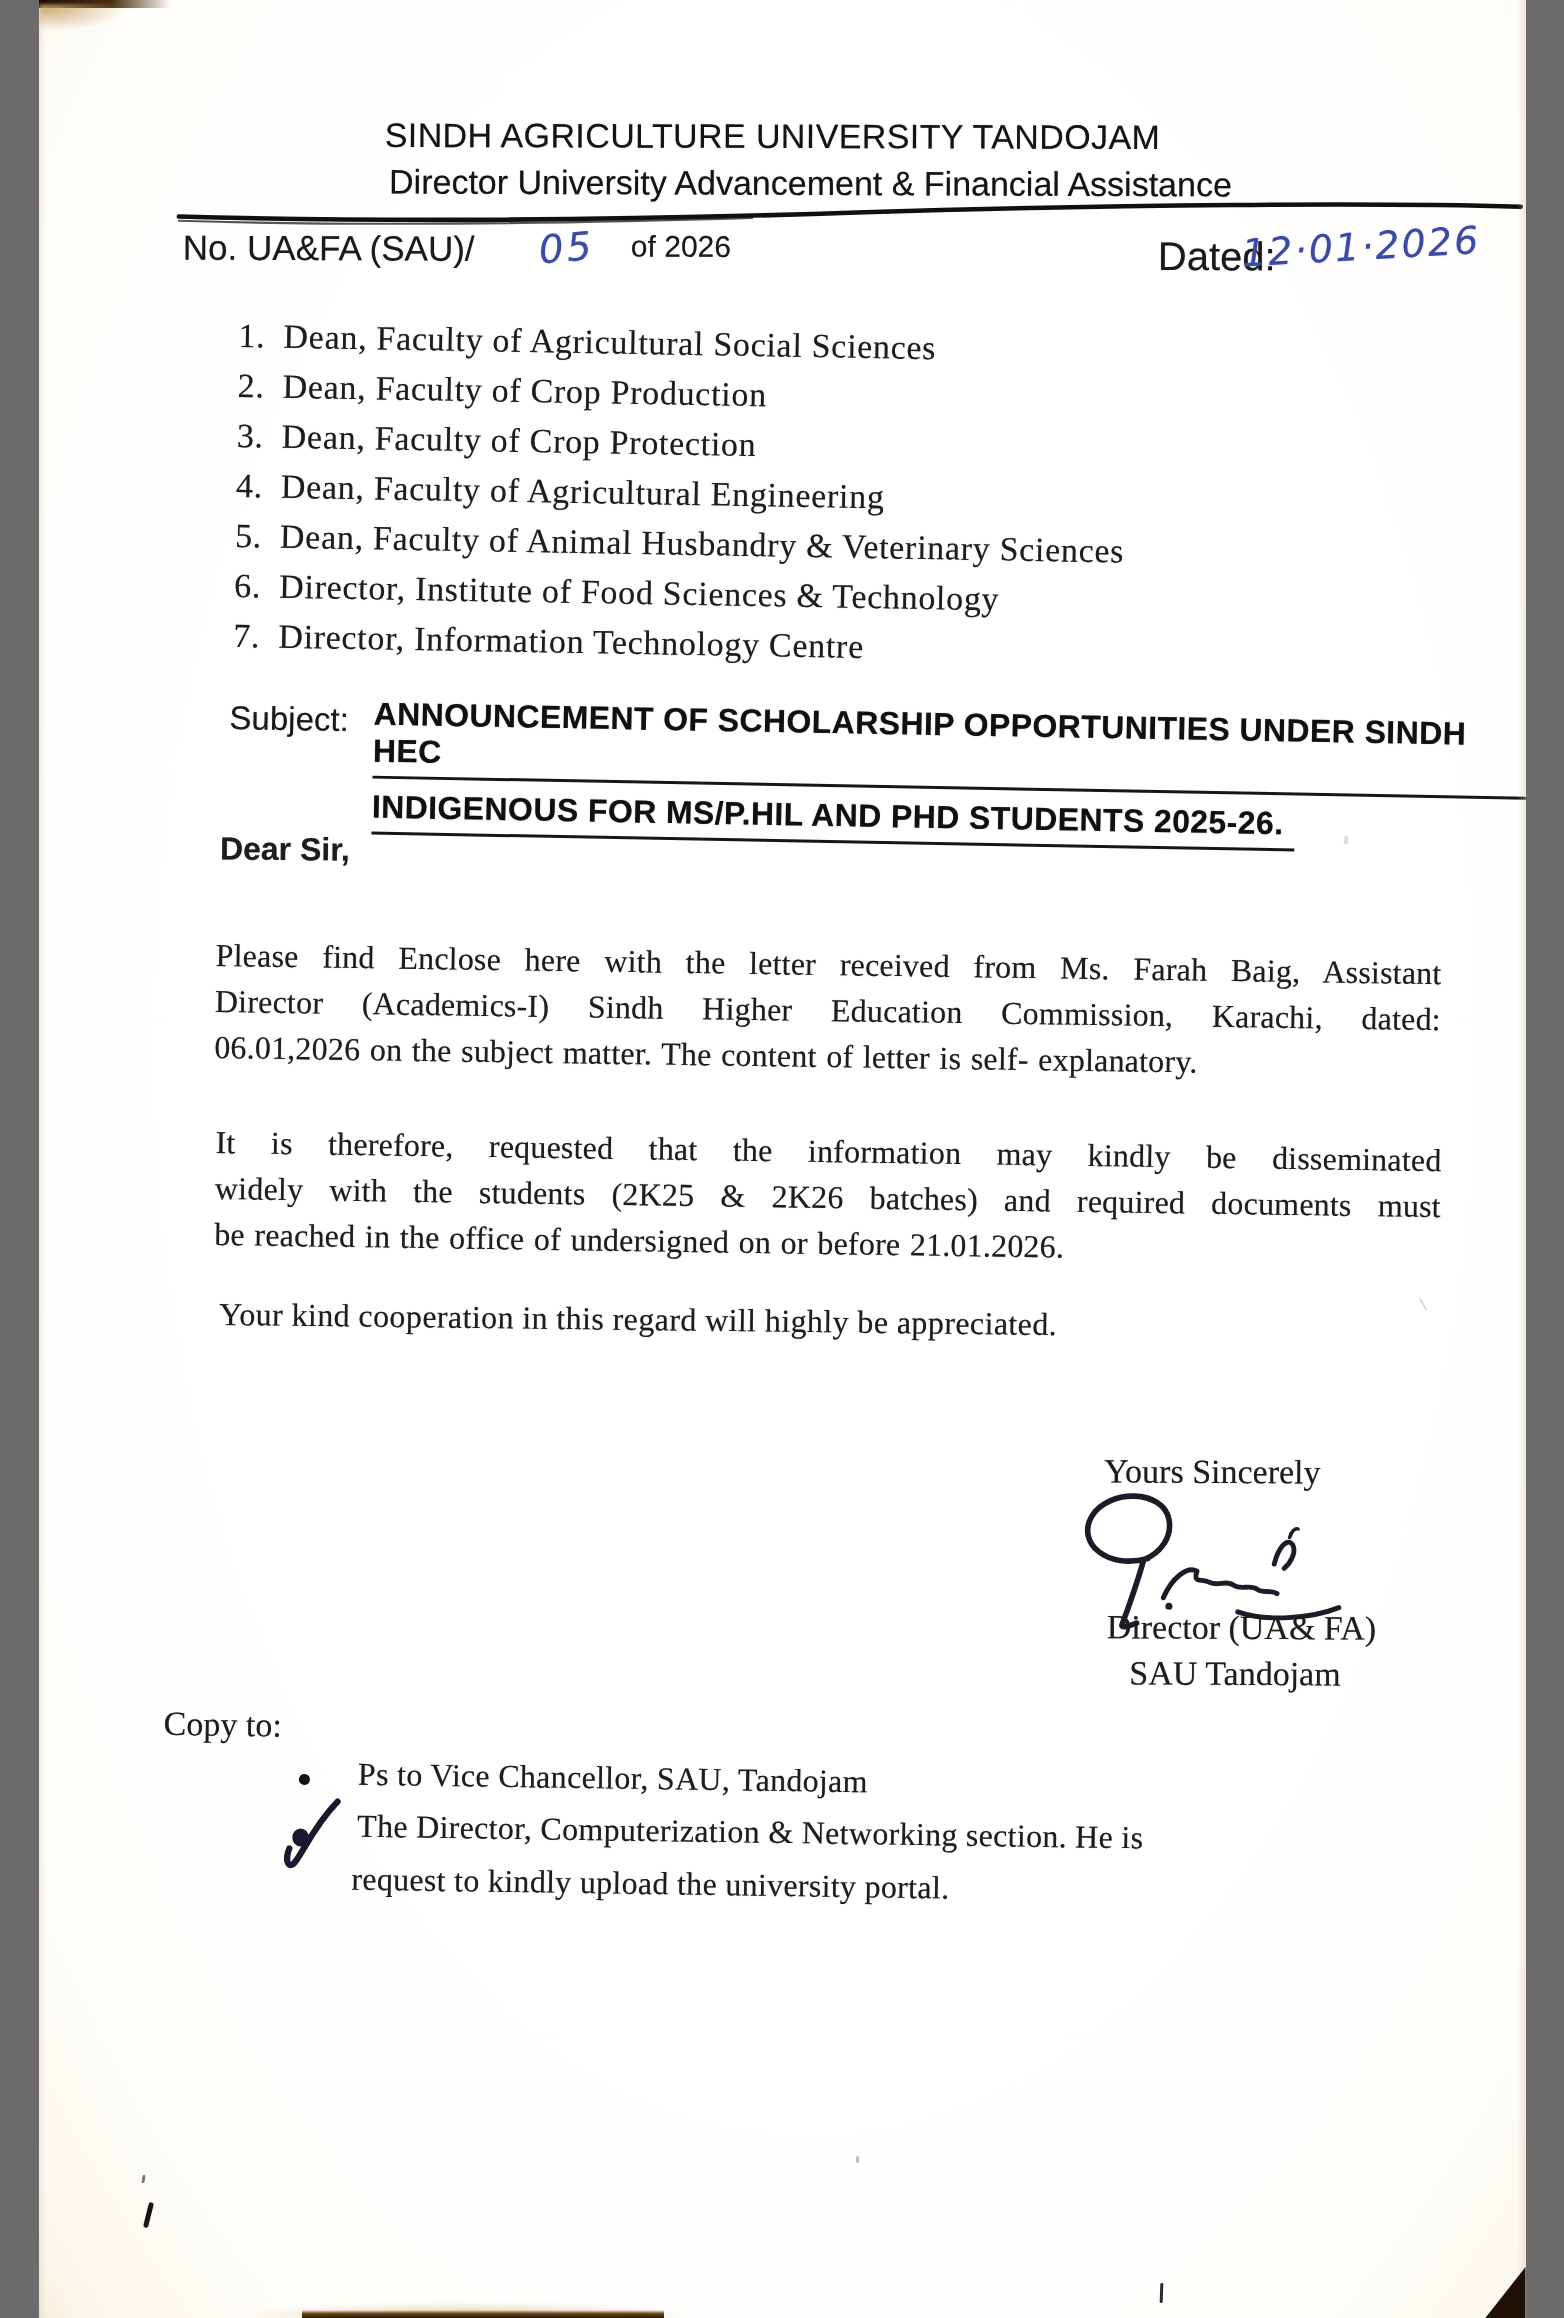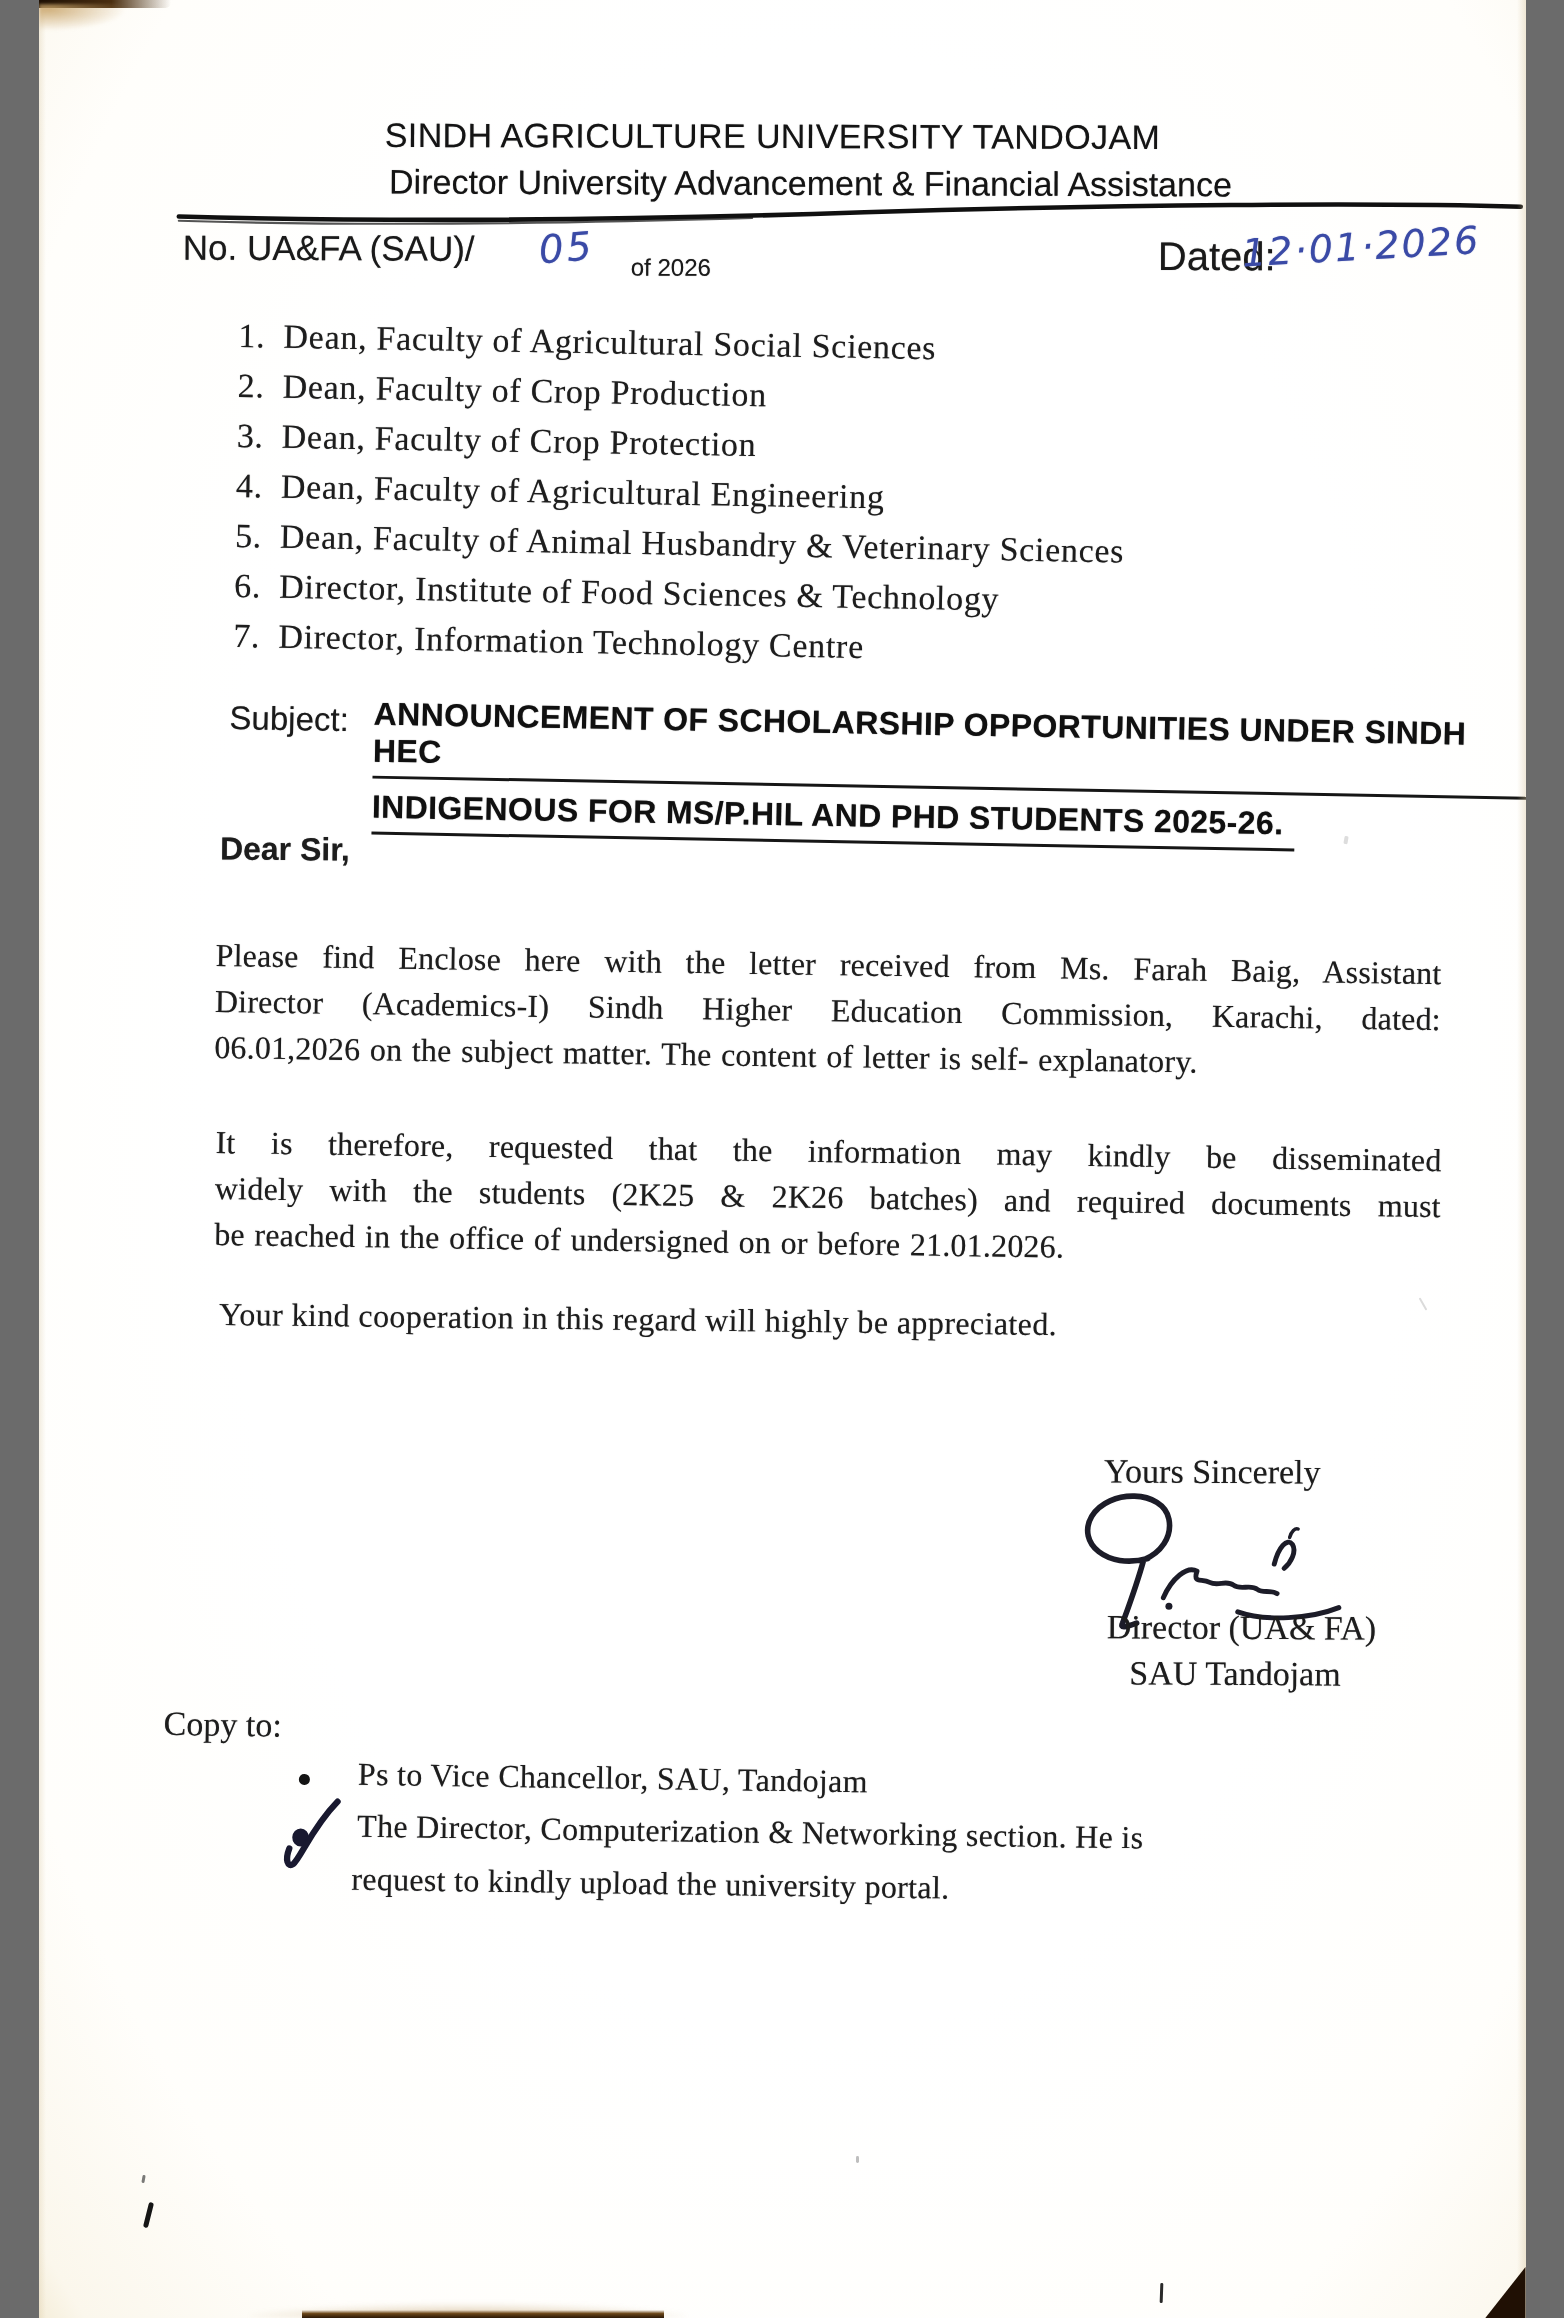--- a/index.html
+++ b/index.html
@@ -21,21 +21,21 @@
   
   .hdr-title{top:117px;left:-49px;width:1565px;text-align:center;
     font-size:34px;letter-spacing:0.4px;color:#141414;transform:rotate(.15deg);}
   .hdr-sub{top:164px;left:-10.5px;width:1565px;text-align:center;
     font-size:34px;color:#141414;transform:rotate(.2deg);}
   .rule-svg{top:201px;left:137px;}
 
   
   .refline{top:223px;left:0;width:1565px;height:77px;transform:rotate(.25deg);transform-origin:left top;}
   .ref-label{left:144px;top:4.2px;font-size:35px;color:#1a1a1a;}
-  .ref-of{left:592px;top:4.2px;font-size:24px;color:#1a1a1a;margin-top:24px;}
+  .ref-of{left:592px;top:4.2px;font-size:30px;color:#1a1a1a;}
   .ref-dated{left:1119px;top:5.6px;font-size:40px;color:#1a1a1a;}
   .hw{color:#3a4aa6;font-family:"DejaVu Sans", sans-serif;font-style:italic;
       text-shadow:0 0 1.1px rgba(58,74,166,.55);}
   .hw-num{left:500px;top:0px;font-size:39px;transform:rotate(-5deg);letter-spacing:2.8px;}
   .hw-date{left:1203px;top:-4.2px;font-size:38px;transform:rotate(-3.5deg);letter-spacing:2.1px;white-space:nowrap;}
 
   
   .list{top:311px;left:200px;width:1194px;font-size:34px;line-height:50px;
     letter-spacing:0.7px;transform:rotate(1deg);transform-origin:left top;}
   .list .num{display:inline-block;width:45px;}

